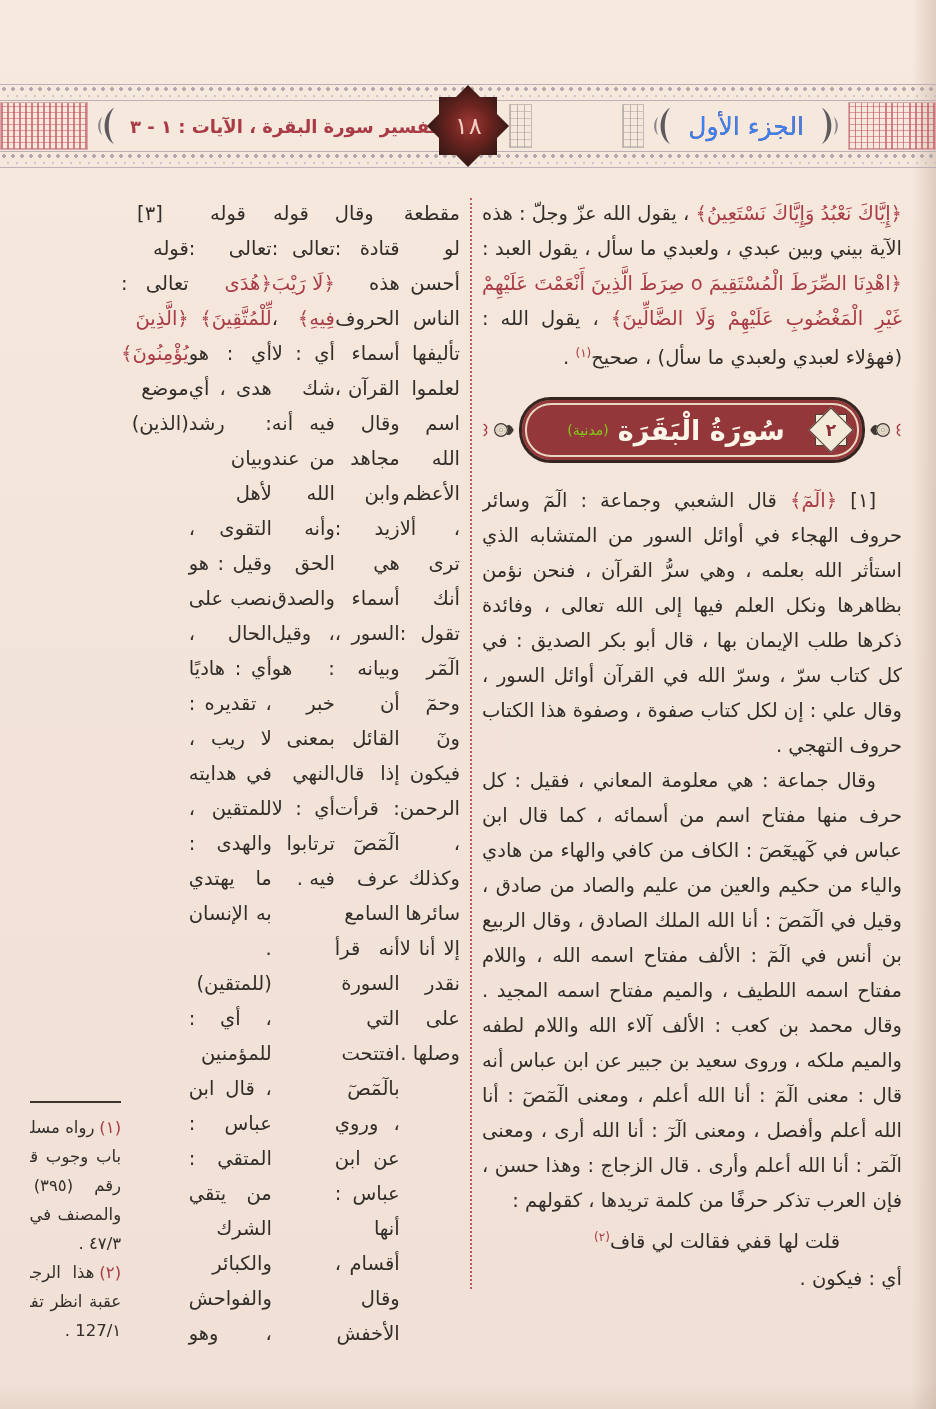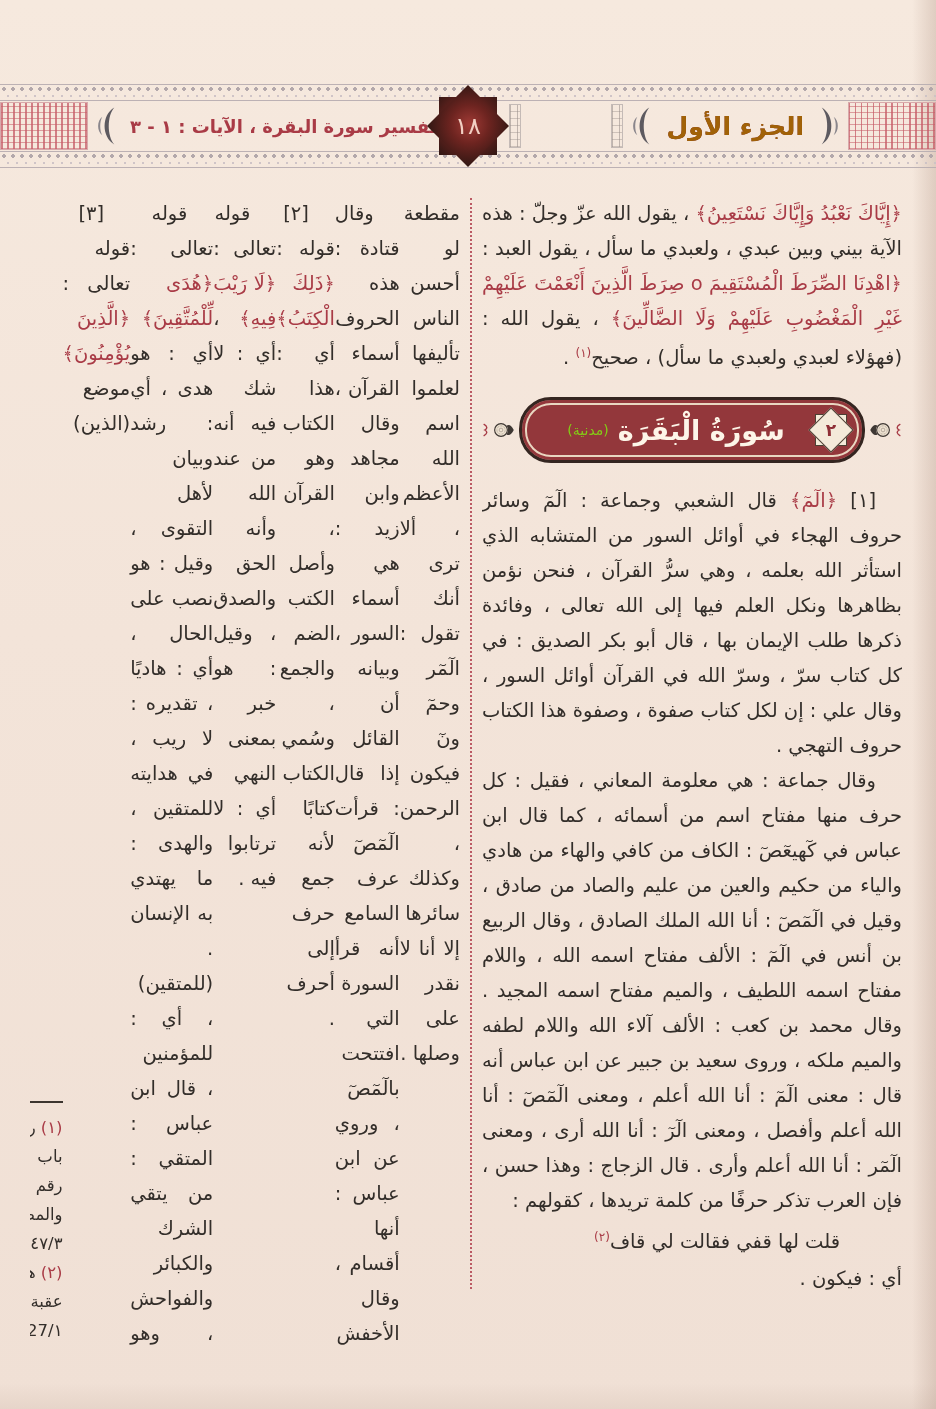--- a/index.html
+++ b/index.html
@@ -23,25 +23,25 @@
   .header-row{height:50px;display:flex;align-items:center;gap:6px;direction:ltr;position:relative;}
   .red-lattice{width:86px;height:46px;flex:0 0 auto;border:1px solid #d8a9ab;
     background:
       repeating-linear-gradient(90deg,rgba(198,92,103,.75) 0 1.5px,rgba(0,0,0,0) 1.5px 6px),
       repeating-linear-gradient(0deg,rgba(198,92,103,.55) 0 1.5px,rgba(0,0,0,0) 1.5px 6px);}
   .grey-band{flex:1;height:42px;border:1px solid #c4bab6;
     background:
       repeating-linear-gradient(90deg,rgba(148,138,134,.55) 0 1.5px,rgba(0,0,0,0) 1.5px 7px),
       repeating-linear-gradient(0deg,rgba(148,138,134,.40) 0 1.5px,rgba(0,0,0,0) 1.5px 7px);}
   .chapter-title{color:#a93b46;font-size:18px;font-weight:bold;white-space:nowrap;direction:rtl;padding:0 6px;}
-  .juz-title{color:#a16207;font-size:25px;font-weight:bold;white-space:nowrap;direction:rtl;padding:0 8px;
+  .juz-title{color:#3b82f6;font-size:25px;font-weight:normal;white-space:nowrap;direction:rtl;padding:0 8px;
     text-shadow:0 0 .5px #7a242c;}
   .med-spacer{width:78px;flex:0 0 auto;}
   .medallion{position:absolute;left:50%;top:50%;transform:translate(-50%,-50%);
-    width:84px;height:76px;z-index:3;}
+    width:84px;height:76px;z-index:3;font-family:Liberation Mono, monospace;}
   .medallion .sq{position:absolute;left:50%;top:50%;width:58px;height:58px;
     transform:translate(-50%,-50%);
     background:radial-gradient(circle at 50% 46%,#a03a35 0%,#6d2420 45%,#301713 100%);}
   .medallion .sq.r45{transform:translate(-50%,-50%) rotate(45deg);}
   .medallion .num{position:absolute;inset:0;display:flex;align-items:center;justify-content:center;
     color:#f2cfc3;font-size:24px;z-index:4;}
   .bracket-orn{flex:0 0 auto;}
   .flip{transform:scaleX(-1);}
 
   
@@ -157,21 +157,20 @@
     <p class="para indent"><span class="seg-n">وقال جماعة : هي معلومة المعاني ، فقيل : كل حرف منها مفتاح اسم من أسمائه ، كما قال ابن عباس في كٓهيعٓصٓ : الكاف من كافي والهاء من هادي والياء من حكيم والعين من عليم والصاد من صادق ، وقيل في الٓمٓصٓ : أنا الله الملك الصادق ، وقال الربيع بن أنس في الٓمٓ : الألف مفتاح اسمه الله ، واللام مفتاح اسمه اللطيف ، والميم مفتاح اسمه المجيد . وقال محمد بن كعب : الألف آلاء الله واللام لطفه والميم ملكه ، وروى سعيد بن جبير عن ابن عباس أنه قال : معنى الٓمٓ : أنا الله أعلم ، ومعنى الٓمٓصٓ : أنا الله أعلم وأفصل ، ومعنى الٓرٓ : أنا الله أرى ، ومعنى الٓمٓر : أنا الله أعلم وأرى . قال الزجاج : وهذا حسن ، فإن العرب تذكر حرفًا من كلمة تريدها ، كقولهم :</span></p>
     <p class="para verse"><span class="seg-n">قلت لها قفي فقالت لي قاف</span><span class="seg-sup">(٢)</span></p>
     <p class="para"><span class="seg-n">أي : فيكون .</span></p>
   </div>
 
   <div class="divider"></div>
 
   <div class="col col-left">
     <p class="para"><span class="seg-n">مقطعة لو أحسن الناس تأليفها لعلموا اسم الله الأعظم ، ألا ترى أنك تقول : الٓمٓر وحمٓ ونٓ فيكون الرحمن ، وكذلك سائرها إلا أنا لا نقدر على وصلها .</span></p>
     <p class="para indent"><span class="seg-n">وقال قتادة : هذه الحروف أسماء القرآن ، وقال مجاهد وابن زيد : هي أسماء السور ، وبيانه أن القائل إذا قال : قرأت الٓمٓصٓ عرف السامع أنه قرأ السورة التي افتتحت بالٓمٓصٓ ، وروي عن ابن عباس : أنها أقسام ، وقال الأخفش : إنما أقسم الله بهذه الحروف لشرفها وفضلها لأنها مباني كتبه المنزلة ومبادئ أسمائه الحسنى .</span></p>
-    <p class="para indent"><span class="seg-n">[٢] قوله : </span><span class="seg-q">﴿ذَلِكَ الْكِتَبُ﴾</span><span class="seg-n"> أي : هذا الكتاب وهو القرآن ، وأصل الكتب الضم والجمع ، وسُمي الكتاب كتابًا لأنه جمع حرف إلى أحرف .</span></p>
     <p class="para indent"><span class="seg-n">قوله تعالى : </span><span class="seg-q">﴿لَا رَيْبَ فِيهِ﴾</span><span class="seg-n"> ، أي : لا شك فيه أنه من عند الله وأنه الحق والصدق ، وقيل : هو خبر بمعنى النهي أي : لا ترتابوا فيه .</span></p>
     <p class="para indent"><span class="seg-n">قوله تعالى : </span><span class="seg-q">﴿هُدَى لِّلْمُتَّقِينَ﴾</span><span class="seg-n"> أي : هو هدى ، أي : رشد وبيان لأهل التقوى ، وقيل : هو نصب على الحال ، أي : هاديًا ، تقديره : لا ريب ، في هدايته للمتقين ، والهدى : ما يهتدي به الإنسان . (للمتقين) ، أي : للمؤمنين ، قال ابن عباس : المتقي : من يتقي الشرك والكبائر والفواحش ، وهو مأخوذ من الاتقاء ، وأصله : الحجز بين شيئين ، ومنه يُقال : اتقى بترسه أي : جعله حاجزًا بين نفسه وبين ما يقصده . فكأن المتقي يجعل امتثال أمر الله والاجتناب عما نهاه حاجزًا بينه وبين العذاب ، وتخصيص المتقين بالذكر تشريف لهم أو لأنهم هم المنتفعون بالهدى .</span></p>
     <p class="para indent"><span class="seg-n">[٣] قوله تعالى : </span><span class="seg-q">﴿الَّذِينَ يُؤْمِنُونَ﴾</span><span class="seg-n"> موضع (الذين)</span></p>
 
     <div class="footnotes">
       <div class="fn-sep"></div>
       <div class="fn">
         <span class="fn-num">(١)</span><span>رواه مسلم في الصلاة باب وجوب قراءة الفاتحة رقم (٣٩٥) ٢٩٦/١ ، والمصنف في شرح السنة ٤٧/٣ .</span>
       </div>
       <div class="fn">

